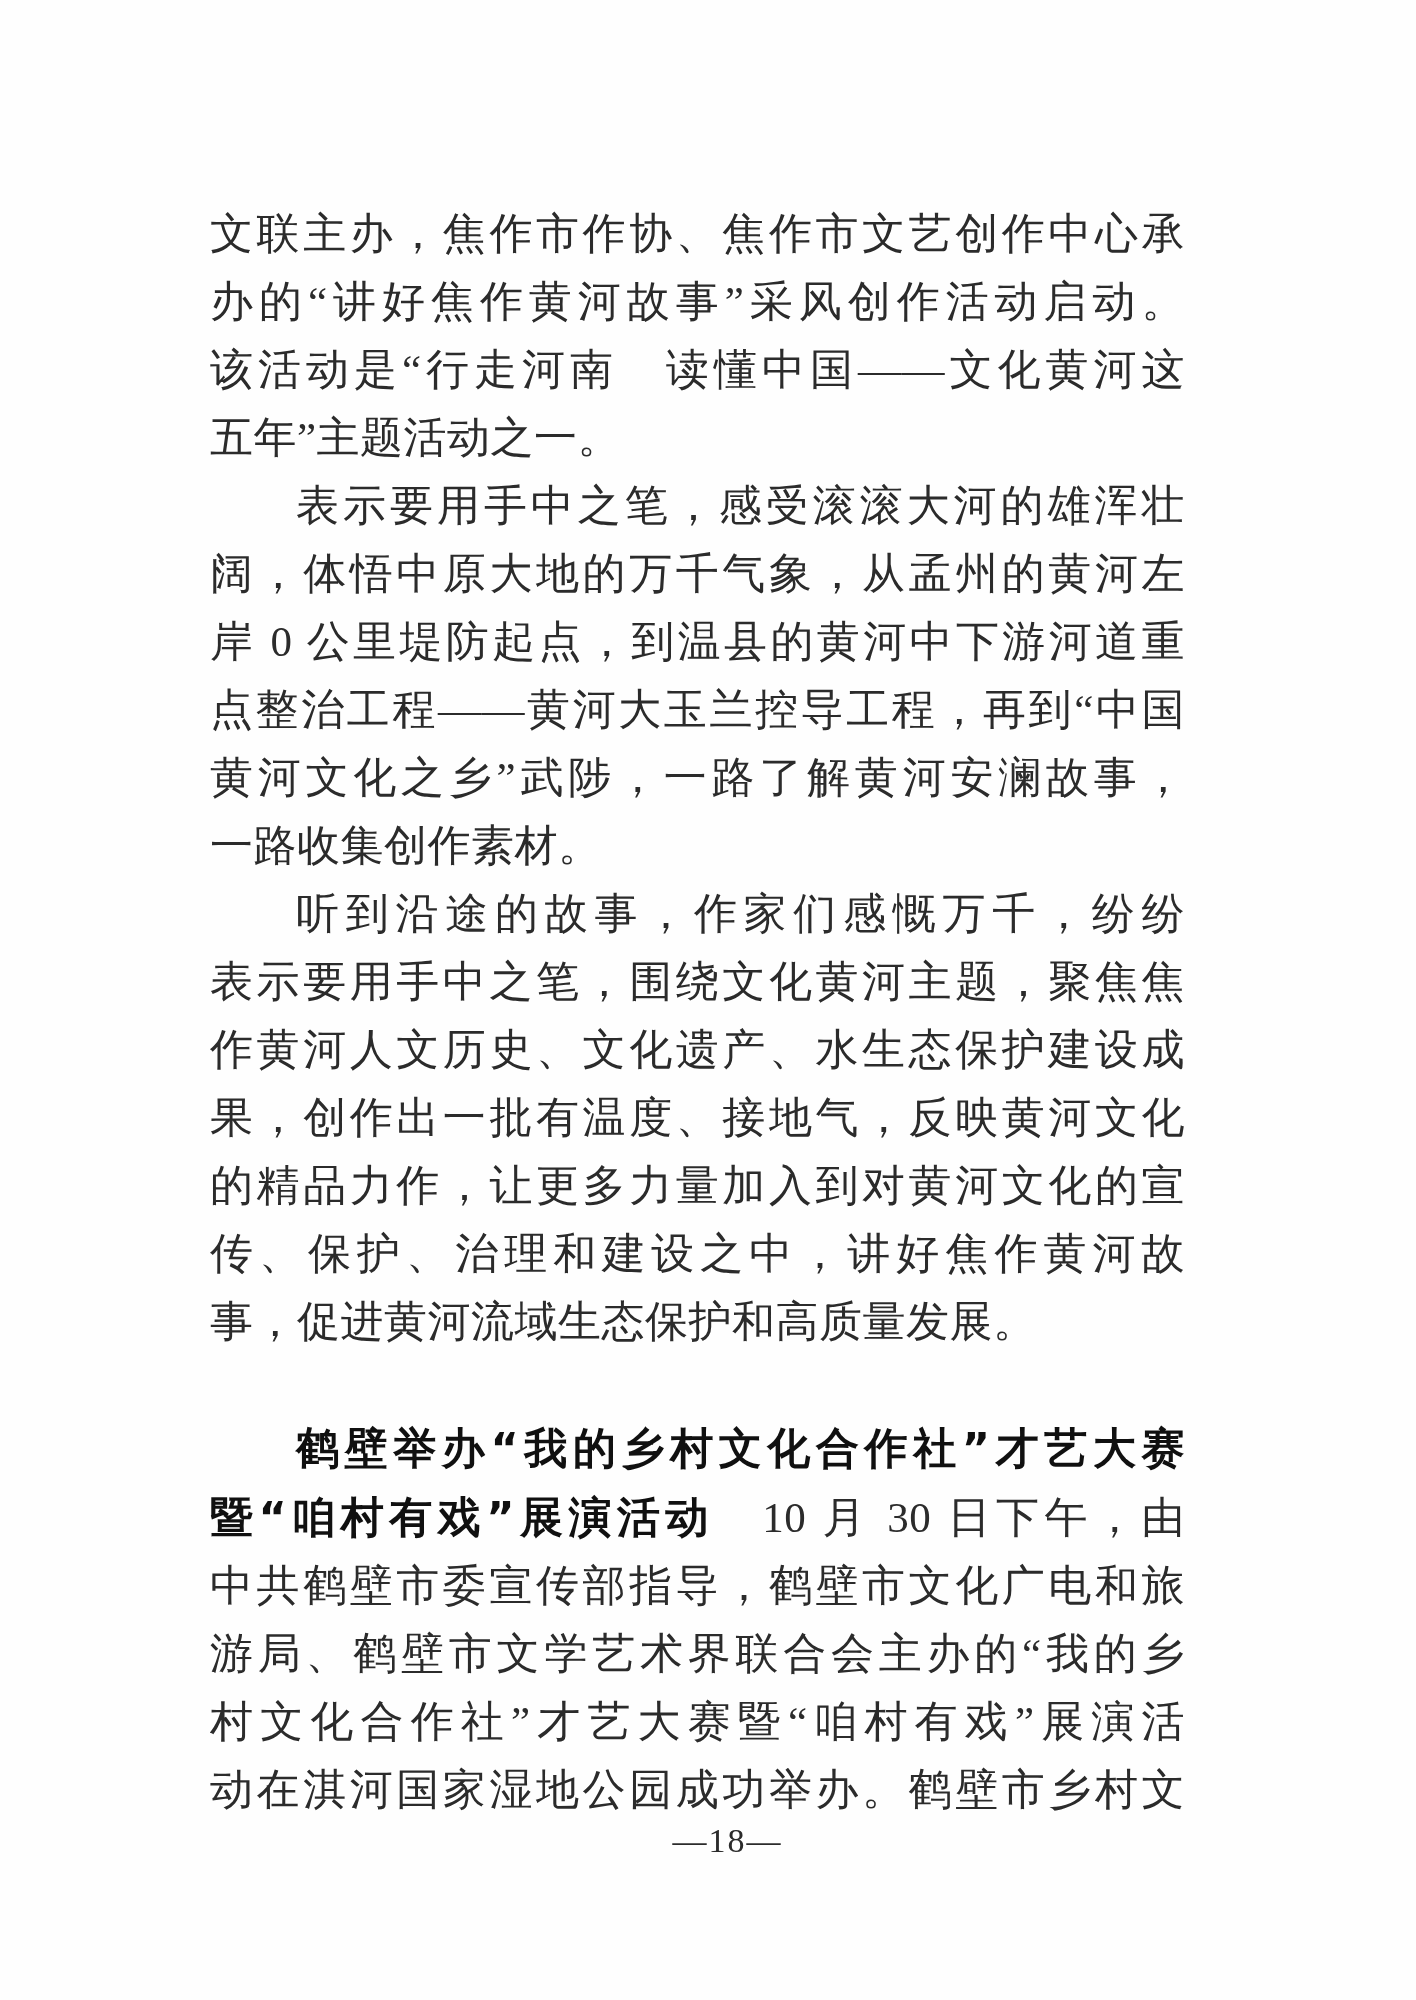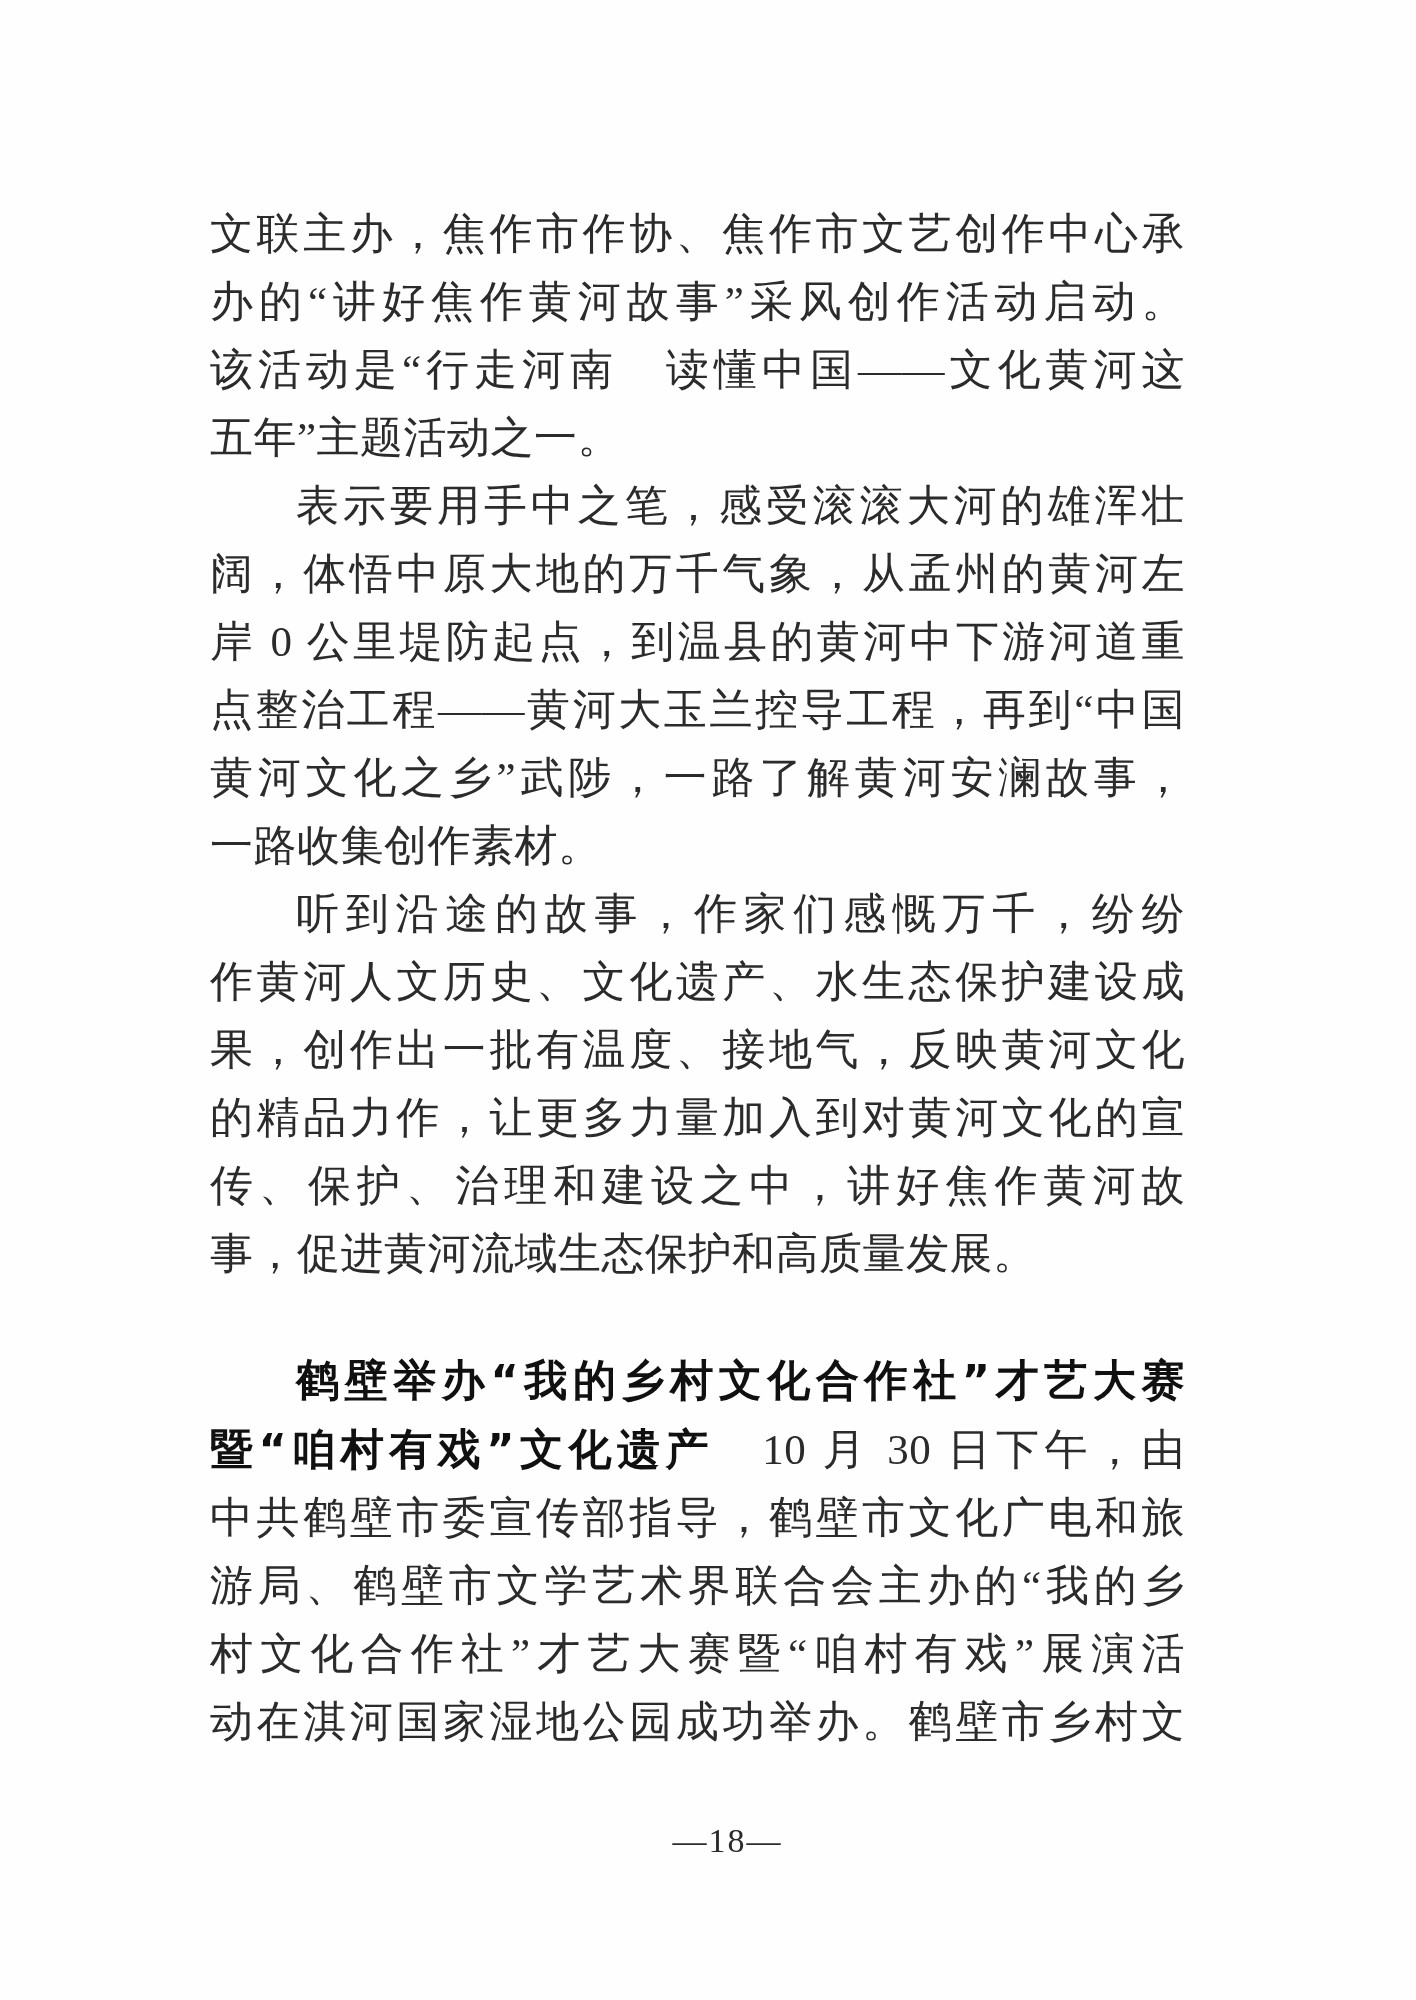--- a/index.html
+++ b/index.html
@@ -78,29 +78,30 @@
       <div class="para">
         <div class="line first-line"><span class="run">表示要用手中之笔，感受滚滚大河的雄浑壮</span></div>
         <div class="line"><span class="run">阔，体悟中原大地的万千气象，从孟州的黄河左</span></div>
         <div class="line"><span class="run">岸 0 公里堤防起点，到温县的黄河中下游河道重</span></div>
         <div class="line"><span class="run">点整治工程——黄河大玉兰控导工程，再到“中国</span></div>
         <div class="line"><span class="run">黄河文化之乡”武陟，一路了解黄河安澜故事，</span></div>
         <div class="line endline"><span class="run">一路收集创作素材。</span></div>
       </div>
       <div class="para">
         <div class="line first-line"><span class="run">听到沿途的故事，作家们感慨万千，纷纷</span></div>
+        <div class="line"><span class="run">表示要用手中之笔，围绕文化黄河主题，聚焦焦</span></div>
         <div class="line"><span class="run">作黄河人文历史、文化遗产、水生态保护建设成</span></div>
         <div class="line"><span class="run">果，创作出一批有温度、接地气，反映黄河文化</span></div>
         <div class="line"><span class="run">的精品力作，让更多力量加入到对黄河文化的宣</span></div>
         <div class="line"><span class="run">传、保护、治理和建设之中，讲好焦作黄河故</span></div>
         <div class="line endline"><span class="run">事，促进黄河流域生态保护和高质量发展。</span></div>
       </div>
       <div class="para gap-before">
         <div class="line first-line"><span class="run bold">鹤壁举办“我的乡村文化合作社”才艺大赛</span></div>
-        <div class="line"><span class="run bold">暨“咱村有戏”文化遗产</span><span class="run">　10 月 30 日下午，由</span></div>
+        <div class="line"><span class="run bold">暨“咱村有戏”展演活动</span><span class="run">　10 月 30 日下午，由</span></div>
         <div class="line"><span class="run">中共鹤壁市委宣传部指导，鹤壁市文化广电和旅</span></div>
         <div class="line"><span class="run">游局、鹤壁市文学艺术界联合会主办的“我的乡</span></div>
         <div class="line"><span class="run">村文化合作社”才艺大赛暨“咱村有戏”展演活</span></div>
         <div class="line"><span class="run">动在淇河国家湿地公园成功举办。鹤壁市乡村文</span></div>
       </div>
     </main>
   <footer class="page-footer">
     <span class="page-number">—18—</span>
   </footer>
 </div>

